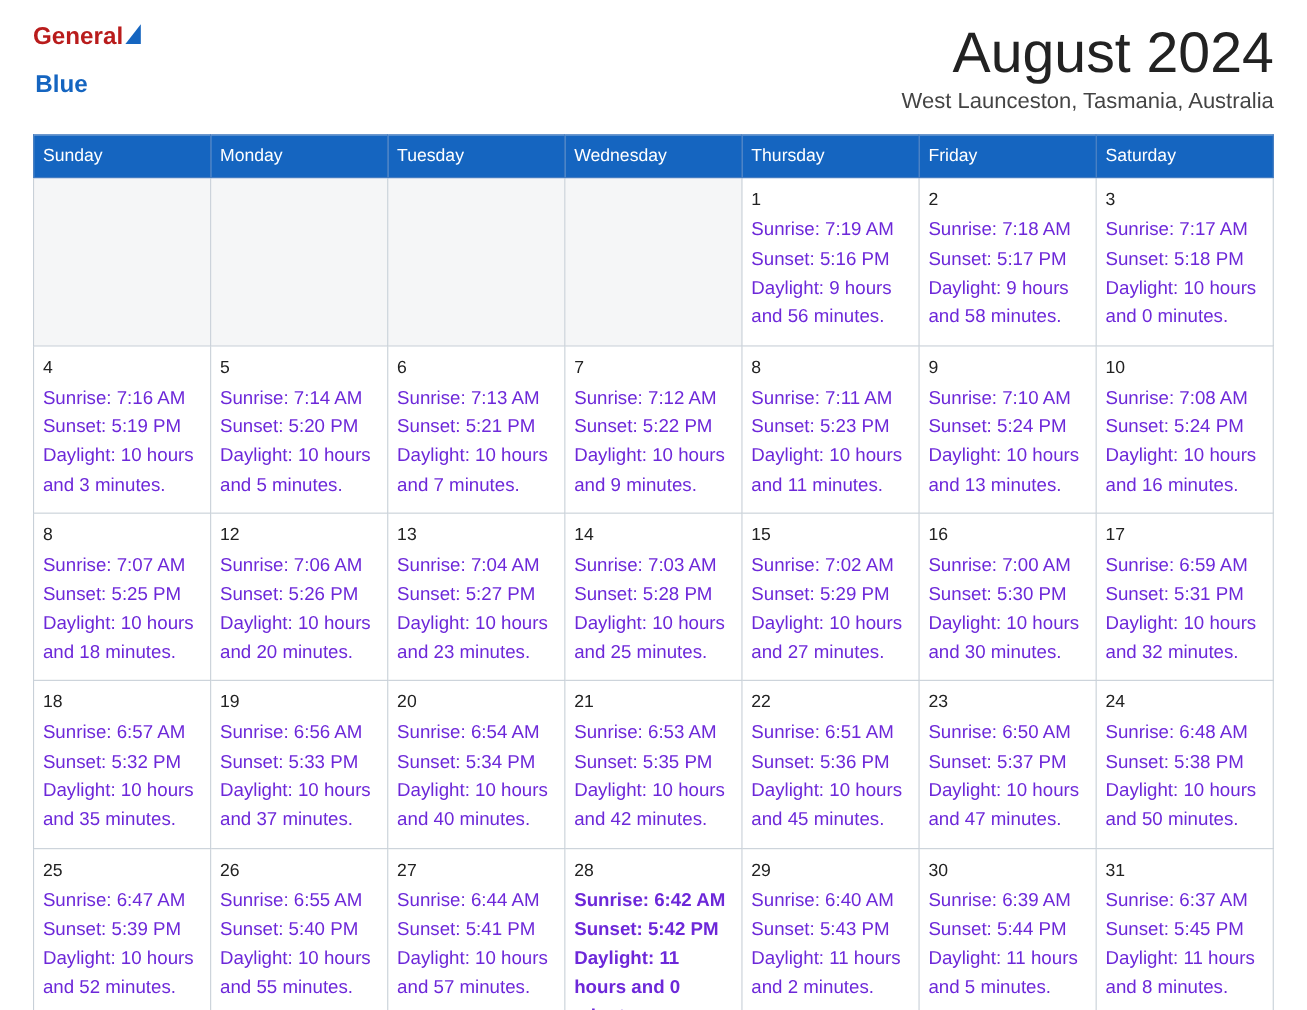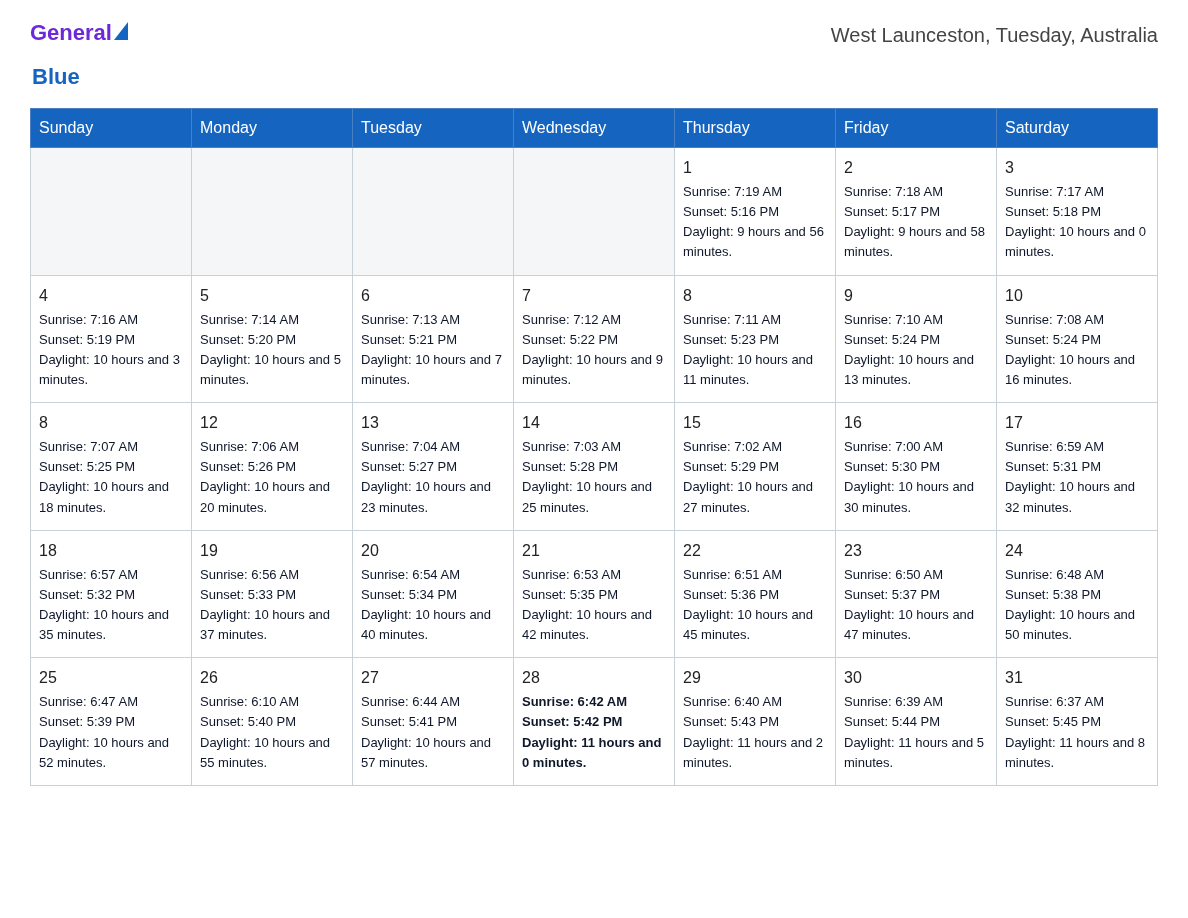--- a/index.html
+++ b/index.html
@@ -11,21 +11,21 @@
     }
     .header {
       display: flex;
       justify-content: space-between;
       align-items: flex-start;
       margin-bottom: 18px;
     }
     .logo-text-general {
       font-size: 22px;
       font-weight: bold;
-      color: #6d28d9;
+      color: #b91c1c;
     }
     .logo-text-blue {
       font-size: 22px;
       font-weight: bold;
       color: #1565c0;
     }
     .logo-triangle {
       width: 0;
       height: 0;
       border-left: 14px solid transparent;
@@ -73,22 +73,22 @@
       line-height: 1.5;
     }
     .calendar td .day-number {
       font-size: 16px;
       font-weight: normal;
       display: block;
       margin-bottom: 2px;
       color: #222;
     }
     .calendar td .day-info {
-      font-size: 13px;
-      color: #0f172a;
+      font-size: 17px;
+      color: #6d28d9;
       line-height: 1.55;
     }
     .calendar tr td {
       background: #fff;
     }
     .empty-cell {
       background: #f5f6f7 !important;
     }
     .logo-wrapper {
       display: flex;
@@ -113,21 +113,22 @@
   <div class="logo-wrapper">
     <div class="logo-line1">
       <span class="logo-text-general">General</span>
       <div class="logo-triangle"></div>
     </div>
     <div class="logo-line2">
       <span class="logo-text-blue">Blue</span>
     </div>
   </div>
   <div class="title-section">
-    <div class="location-title">West Launceston, Tuesday, Australia</div>
+    <div class="month-title">August 2024</div>
+    <div class="location-title">West Launceston, Tasmania, Australia</div>
   </div>
 </div>
 
 <table class="calendar">
   <thead>
     <tr>
       <th>Sunday</th>
       <th>Monday</th>
       <th>Tuesday</th>
       <th>Wednesday</th>
@@ -218,21 +219,21 @@
 Sunset: 5:37 PM
 Daylight: 10 hours and 47 minutes.</span></td>
         <td><span class="day-number">24</span><span class="day-info" style="white-space: pre-line;">Sunrise: 6:48 AM
 Sunset: 5:38 PM
 Daylight: 10 hours and 50 minutes.</span></td>
       </tr>
       <tr>
         <td><span class="day-number">25</span><span class="day-info" style="white-space: pre-line;">Sunrise: 6:47 AM
 Sunset: 5:39 PM
 Daylight: 10 hours and 52 minutes.</span></td>
-        <td><span class="day-number">26</span><span class="day-info" style="white-space: pre-line;">Sunrise: 6:10 AM
+        <td><span class="day-number">26</span><span class="day-info" style="white-space: pre-line;">Sunrise: 6:55 AM
 Sunset: 5:40 PM
 Daylight: 10 hours and 55 minutes.</span></td>
         <td><span class="day-number">27</span><span class="day-info" style="white-space: pre-line;">Sunrise: 6:44 AM
 Sunset: 5:41 PM
 Daylight: 10 hours and 57 minutes.</span></td>
         <td><span class="day-number">28</span><span class="day-info" style="white-space: pre-line; font-weight: bold;">Sunrise: 6:42 AM
 Sunset: 5:42 PM
 Daylight: 11 hours and 0 minutes.</span></td>
         <td><span class="day-number">29</span><span class="day-info" style="white-space: pre-line;">Sunrise: 6:40 AM
 Sunset: 5:43 PM

